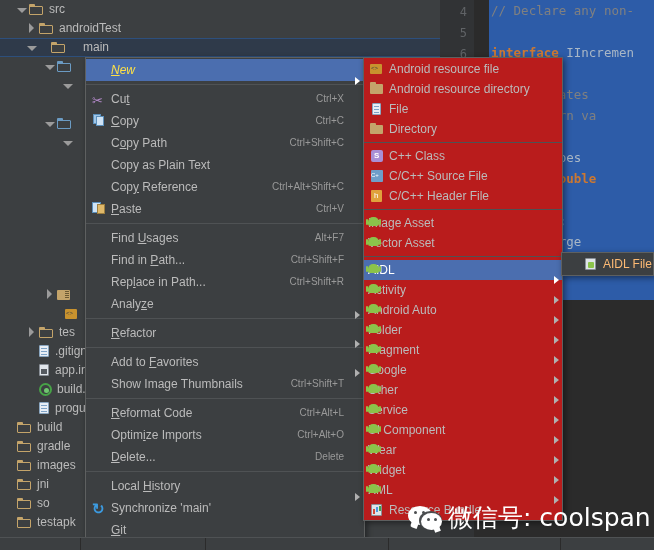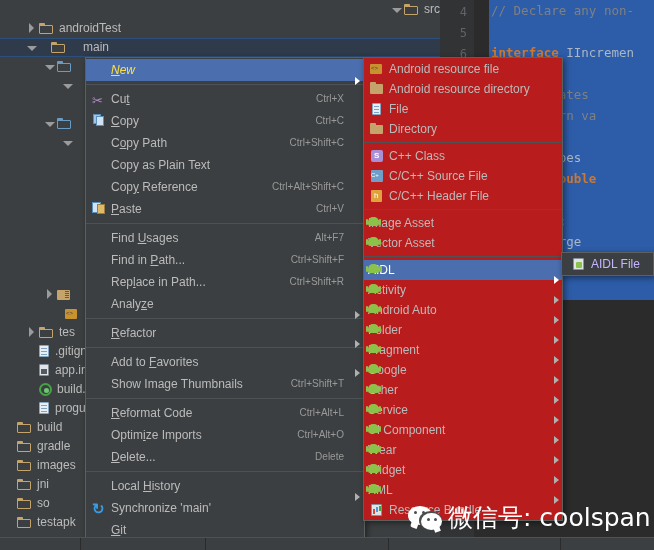--- a/index.html
+++ b/index.html
@@ -374,22 +374,22 @@
 
   
   #sub-menu2 {
     position:absolute;
     left: 561px; top: 252px;
     width: 93px;
     background:#3c3f41;
     border:1px solid #5e6060;
     box-sizing:border-box;
     box-shadow: 2px 2px 6px rgba(0,0,0,0.45);
-    font-size:12px; color:#c4b5fd;
-    padding:1px 4px;
+    font-size:12px; color:#fdba74;
+    padding:1px 16px;
   }
   .ti {
     height:20px; line-height:20px;
     display:flex; align-items:center; padding-left:4px;
     white-space:nowrap;
   }
   .i-aidl { width:18px; flex:0 0 18px; height:15px; position:relative; margin-right:3px; }
   .i-aidl::before {
     content:""; position:absolute; left:3px; top:1px;
     width:11px; height:12px; background:#dfe4e8;
@@ -456,21 +456,21 @@
   #bottom-strip .seg {
     position:absolute; top:0; height:12px; width:1px; background:#2b2b2b;
   }
 </style>
 </head>
 <body>
 
 <div id="root">
 
   <div id="project-tree">
-      <div class="tree-row" style="padding-left: 16px; justify-content: flex-end;">
+      <div class="tree-row" style="padding-left: 16px;">
         <span class="twisty open"></span>
         <span class="ico ico-folder"></span>
         <span class="tree-label">src</span>
       </div>
       <div class="tree-row" style="padding-left: 26px;">
         <span class="twisty closed"></span>
         <span class="ico ico-folder"></span>
         <span class="tree-label">androidTest</span>
       </div>
       <div class="tree-row selected" style="padding-left: 26px;">

